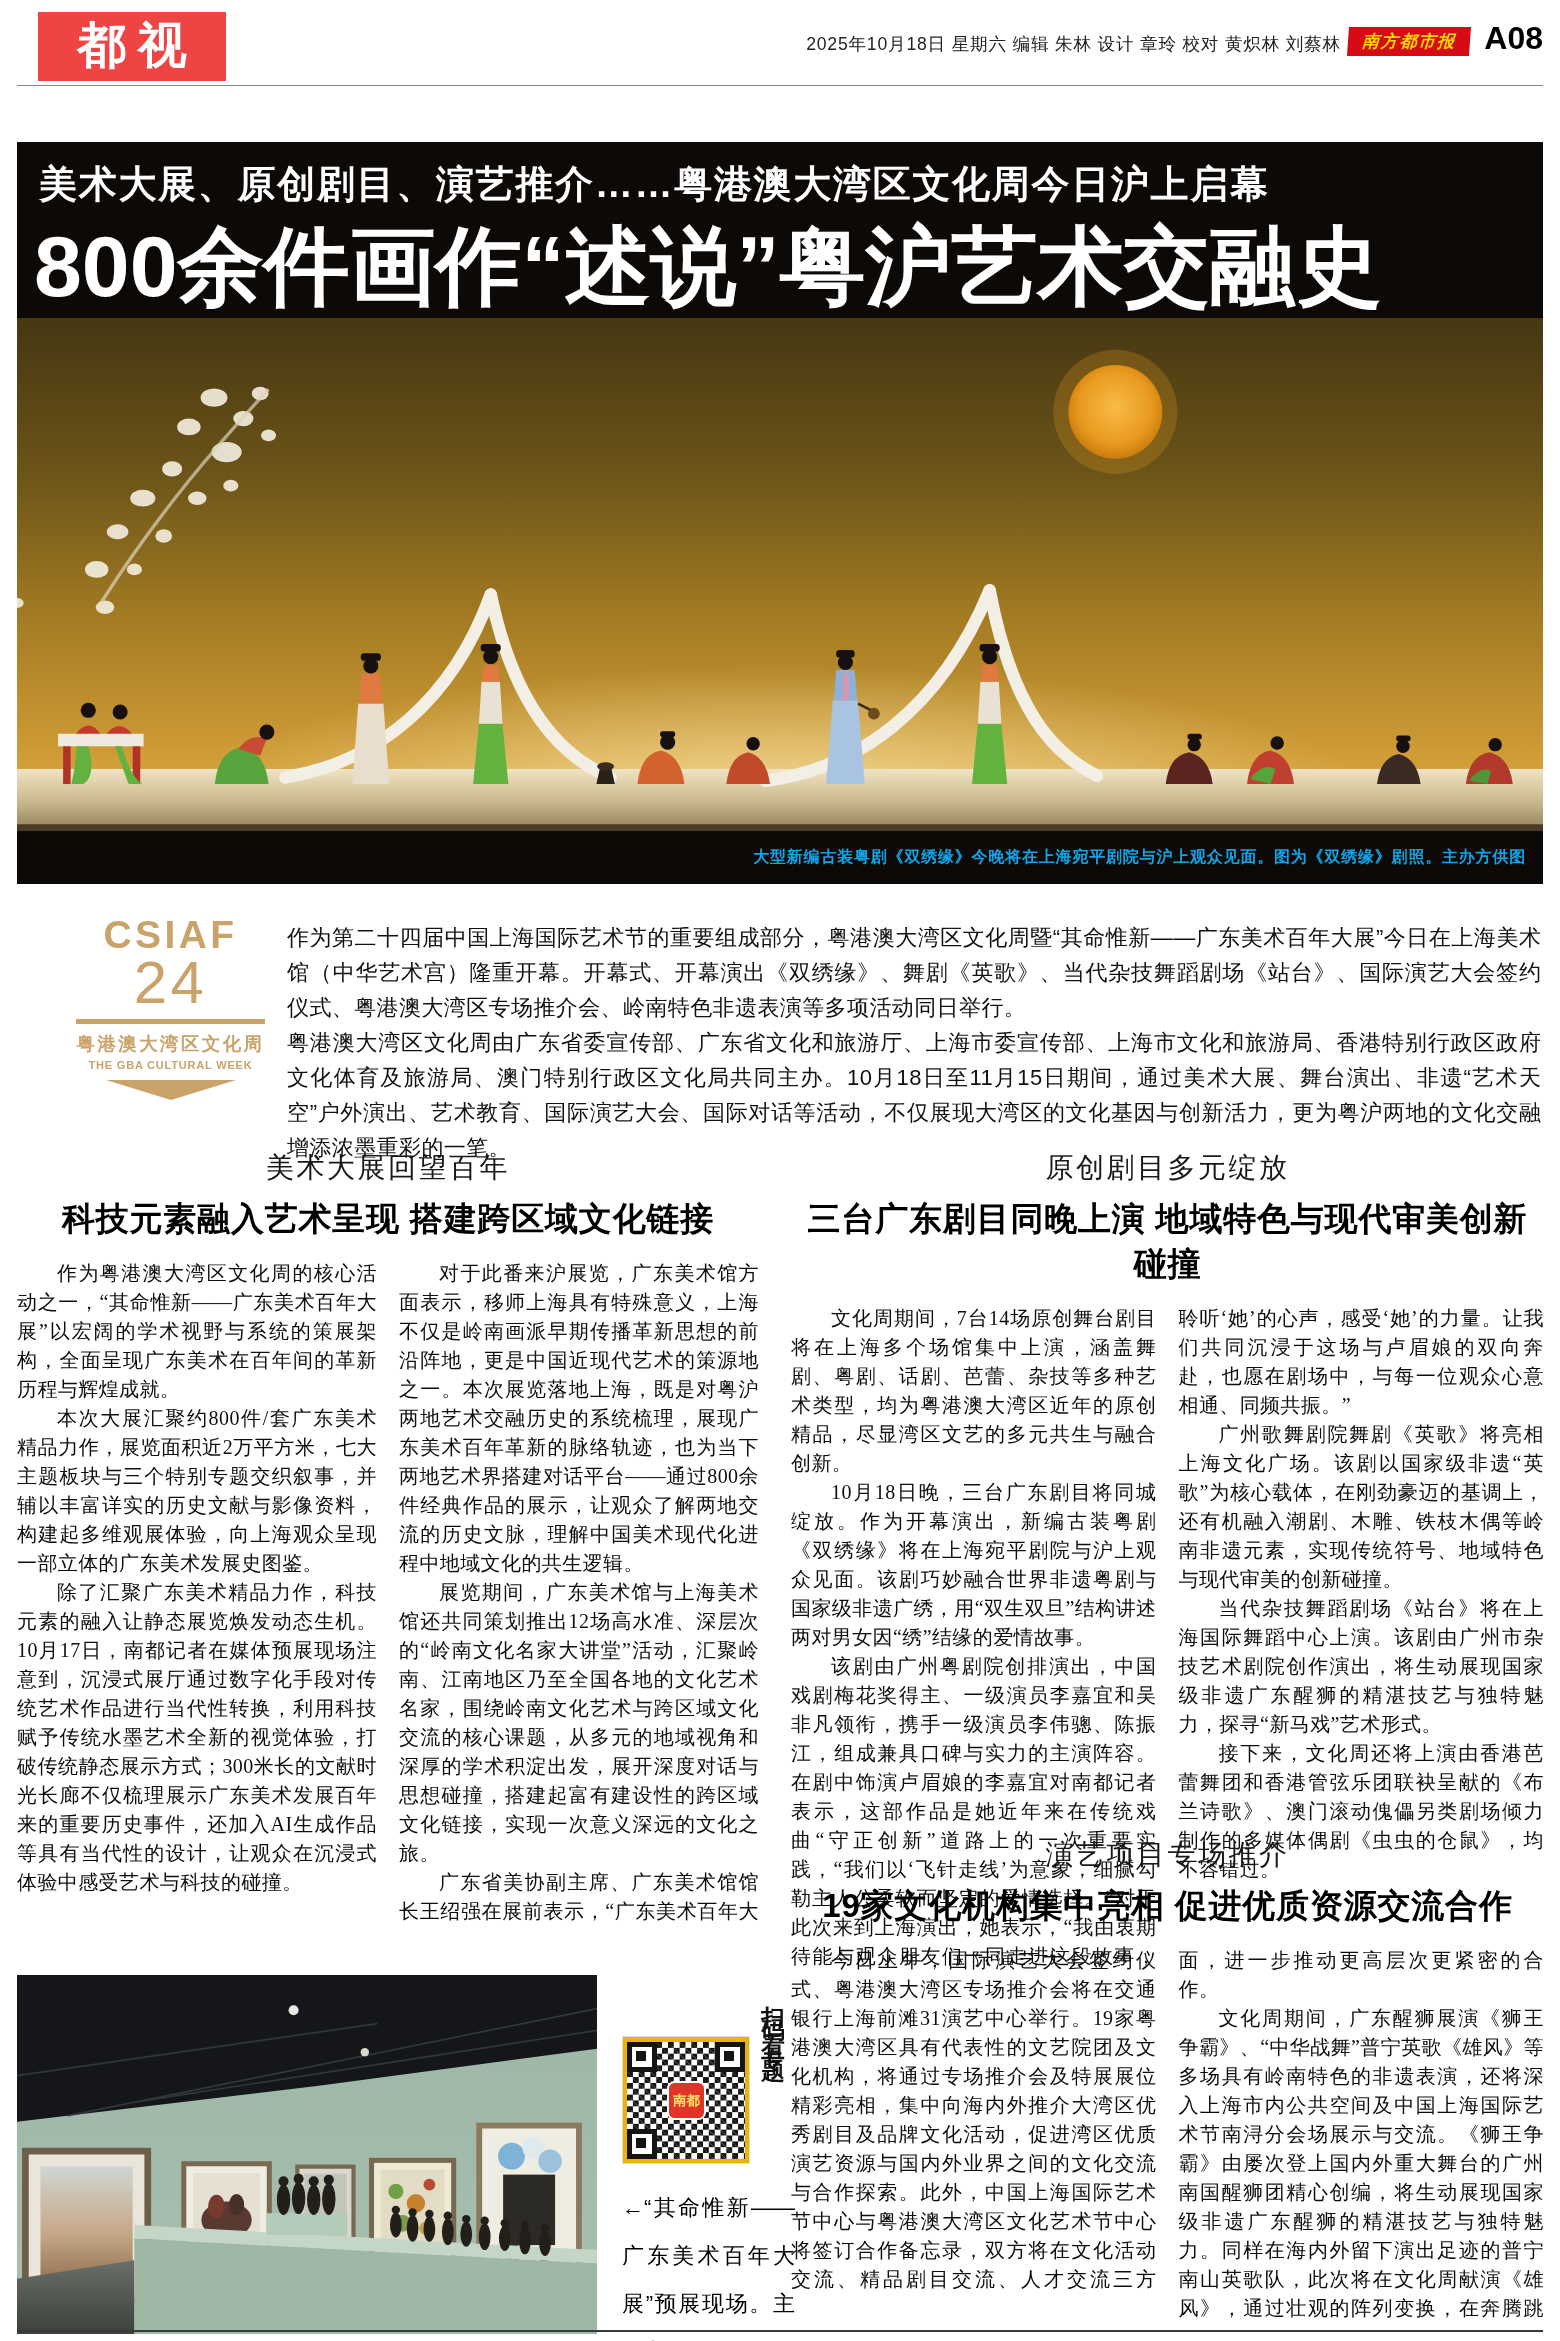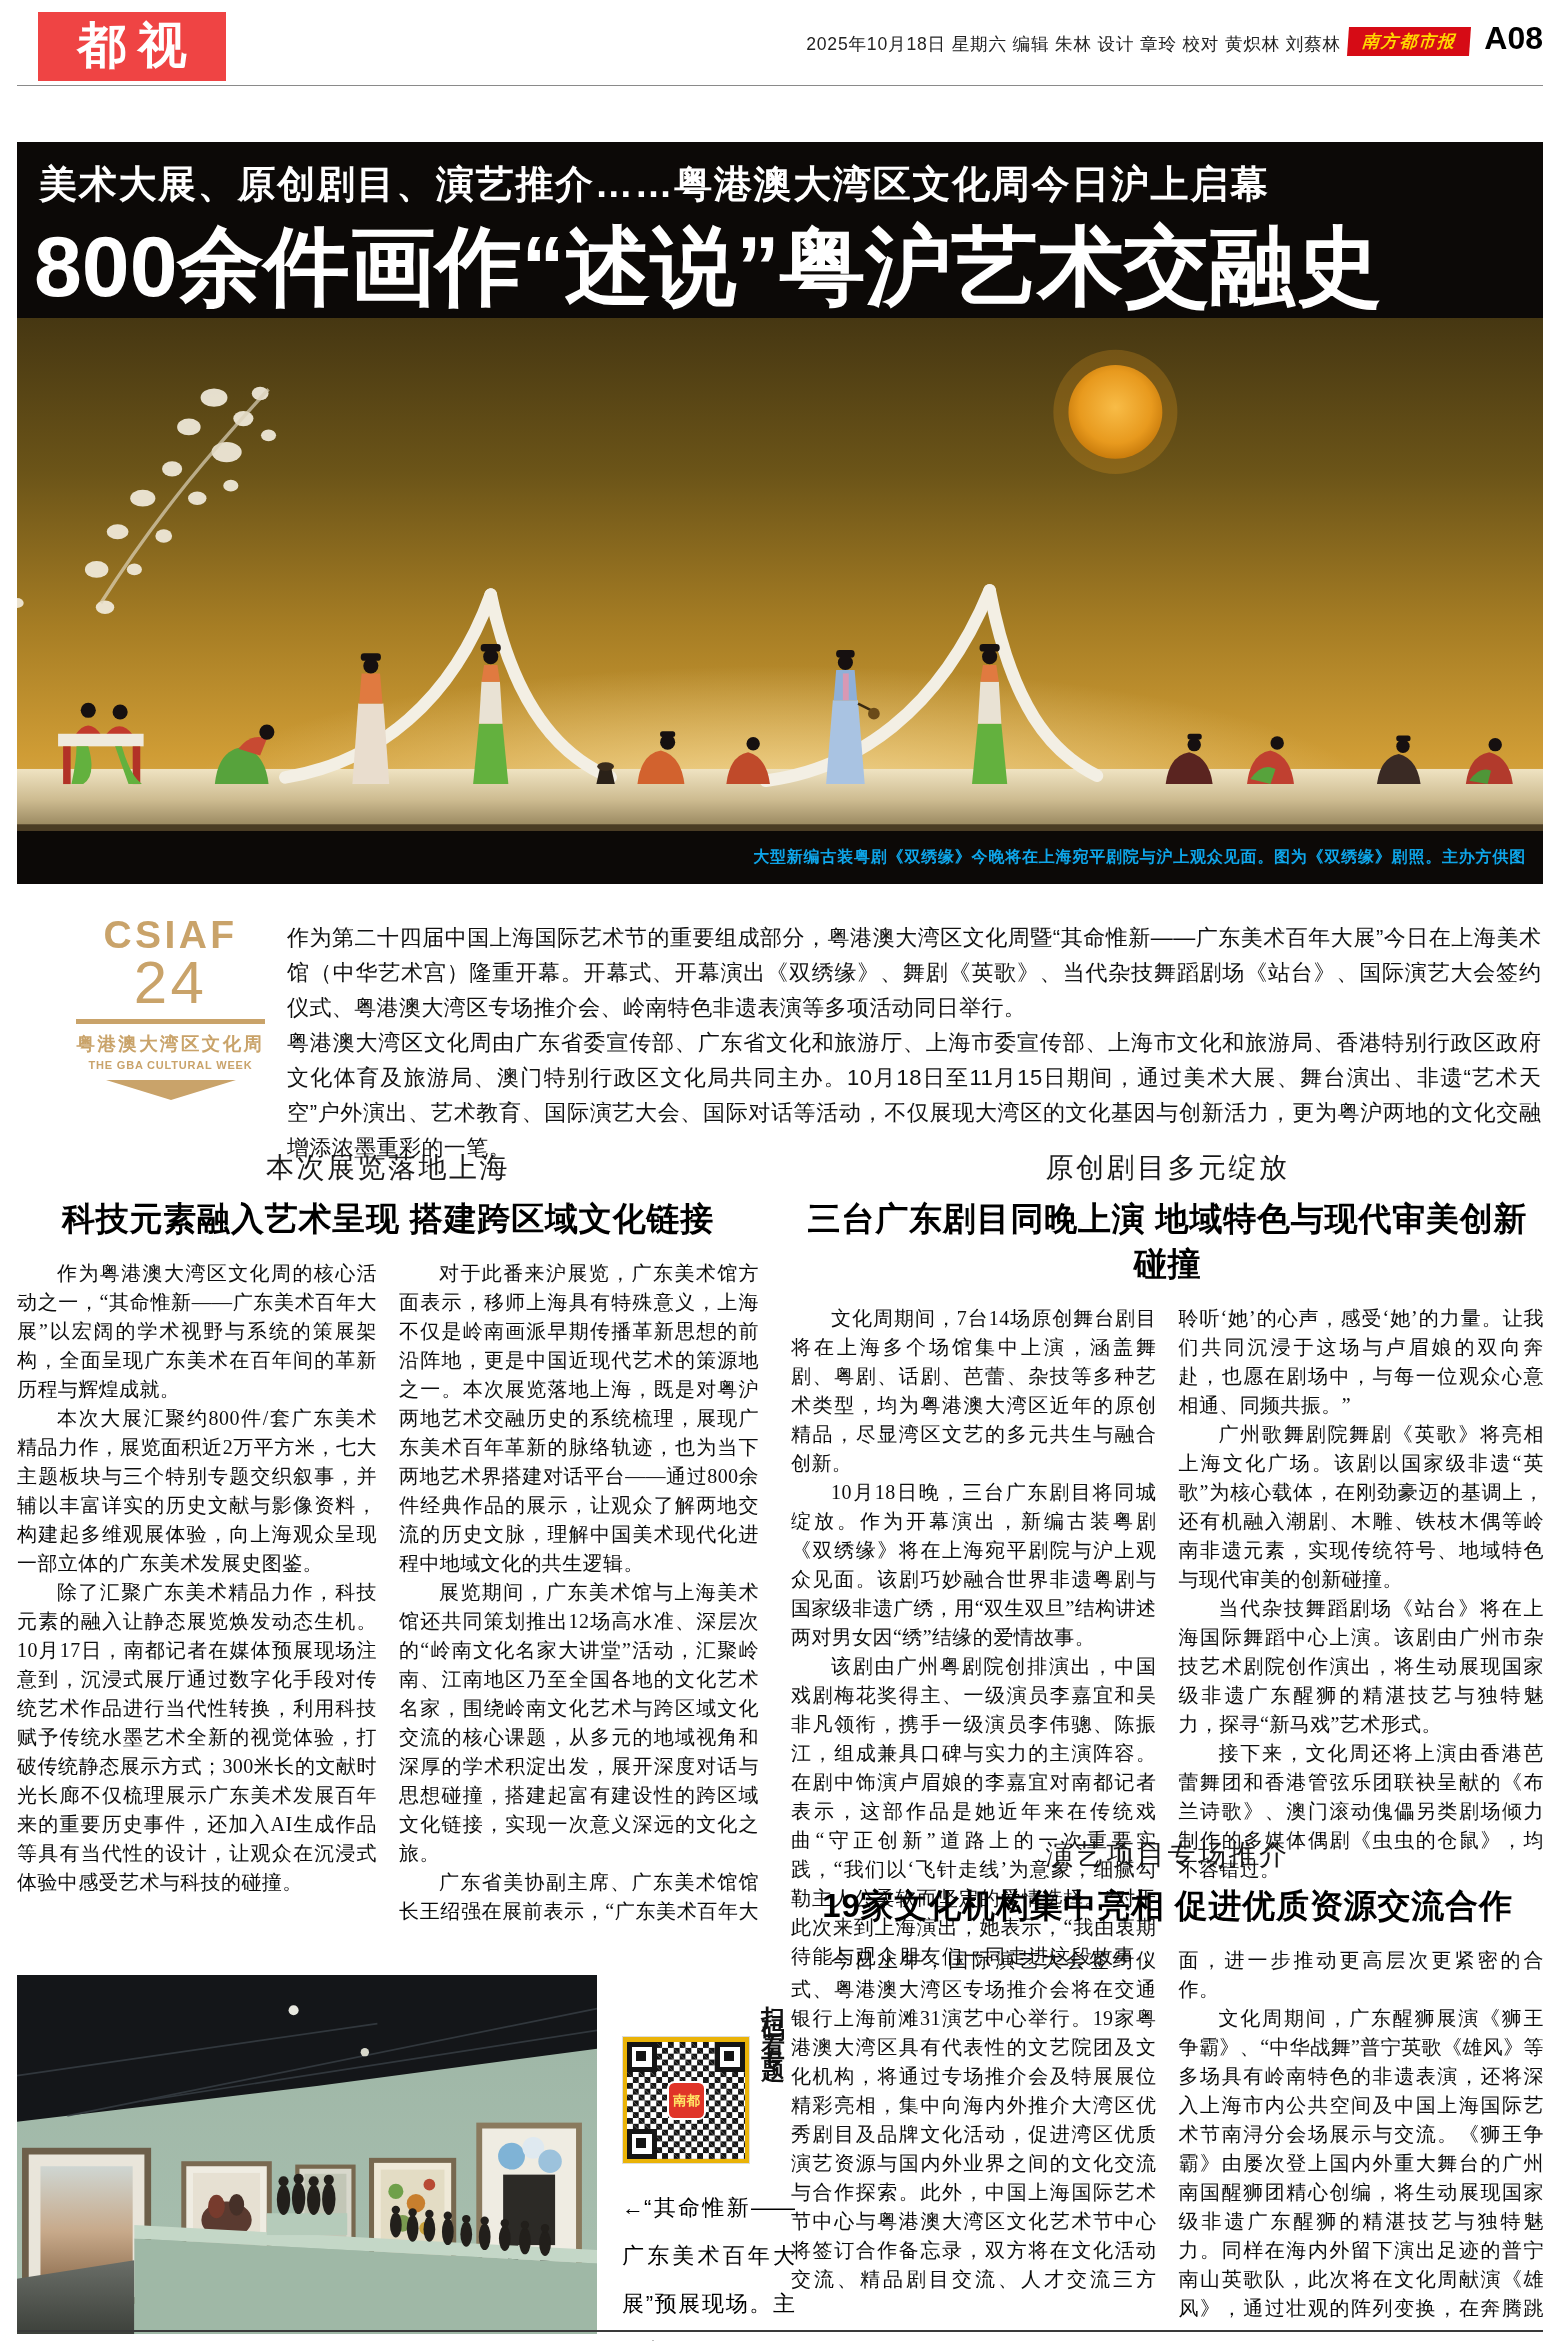--- a/index.html
+++ b/index.html
@@ -241,21 +241,21 @@
       <div class="csiaf-en">THE GBA CULTURAL WEEK</div>
       <div class="csiaf-chevron"></div>
     </div>
     <div class="intro-text">
       <p>作为第二十四届中国上海国际艺术节的重要组成部分，粤港澳大湾区文化周暨“其命惟新——广东美术百年大展”今日在上海美术馆（中华艺术宫）隆重开幕。开幕式、开幕演出《双绣缘》、舞剧《英歌》、当代杂技舞蹈剧场《站台》、国际演艺大会签约仪式、粤港澳大湾区专场推介会、岭南特色非遗表演等多项活动同日举行。</p>
       <p>粤港澳大湾区文化周由广东省委宣传部、广东省文化和旅游厅、上海市委宣传部、上海市文化和旅游局、香港特别行政区政府文化体育及旅游局、澳门特别行政区文化局共同主办。10月18日至11月15日期间，通过美术大展、舞台演出、非遗“艺术天空”户外演出、艺术教育、国际演艺大会、国际对话等活动，不仅展现大湾区的文化基因与创新活力，更为粤沪两地的文化交融增添浓墨重彩的一笔。</p>
     </div>
   </div>
 
   <div class="article" id="article-1">
-    <p class="art-kicker">本次展览落地上海</p>
+    <p class="art-kicker">美术大展回望百年</p>
     <p class="art-headline">科技元素融入艺术呈现  搭建跨区域文化链接</p>
     <div class="art-body">
       <p>作为粤港澳大湾区文化周的核心活动之一，“其命惟新——广东美术百年大展”以宏阔的学术视野与系统的策展架构，全面呈现广东美术在百年间的革新历程与辉煌成就。</p>
       <p>本次大展汇聚约800件/套广东美术精品力作，展览面积近2万平方米，七大主题板块与三个特别专题交织叙事，并辅以丰富详实的历史文献与影像资料，构建起多维观展体验，向上海观众呈现一部立体的广东美术发展史图鉴。</p>
       <p>除了汇聚广东美术精品力作，科技元素的融入让静态展览焕发动态生机。10月17日，南都记者在媒体预展现场注意到，沉浸式展厅通过数字化手段对传统艺术作品进行当代性转换，利用科技赋予传统水墨艺术全新的视觉体验，打破传统静态展示方式；300米长的文献时光长廊不仅梳理展示广东美术发展百年来的重要历史事件，还加入AI生成作品等具有当代性的设计，让观众在沉浸式体验中感受艺术与科技的碰撞。</p>
       <p>对于此番来沪展览，广东美术馆方面表示，移师上海具有特殊意义，上海不仅是岭南画派早期传播革新思想的前沿阵地，更是中国近现代艺术的策源地之一。本次展览落地上海，既是对粤沪两地艺术交融历史的系统梳理，展现广东美术百年革新的脉络轨迹，也为当下两地艺术界搭建对话平台——通过800余件经典作品的展示，让观众了解两地交流的历史文脉，理解中国美术现代化进程中地域文化的共生逻辑。</p>
       <p>展览期间，广东美术馆与上海美术馆还共同策划推出12场高水准、深层次的“岭南文化名家大讲堂”活动，汇聚岭南、江南地区乃至全国各地的文化艺术名家，围绕岭南文化艺术与跨区域文化交流的核心课题，从多元的地域视角和深厚的学术积淀出发，展开深度对话与思想碰撞，搭建起富有建设性的跨区域文化链接，实现一次意义深远的文化之旅。</p>
       <p>广东省美协副主席、广东美术馆馆长王绍强在展前表示，“广东美术百年大展即将开幕，团队为呈现此次展览日夜奋战，希望这个展览可以帮助上海乃至全国观众了解广东美术近代以来的发展历程，从而对广东文化有更深层次的理解。”</p>
     </div>
   </div>

